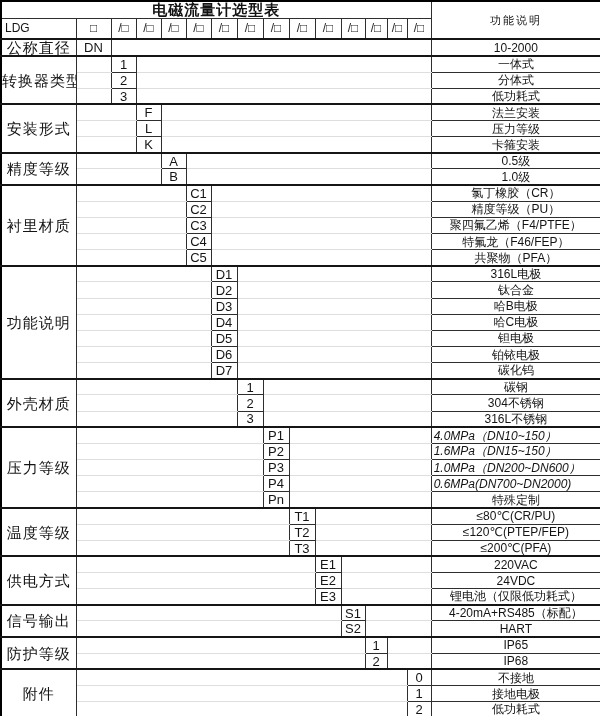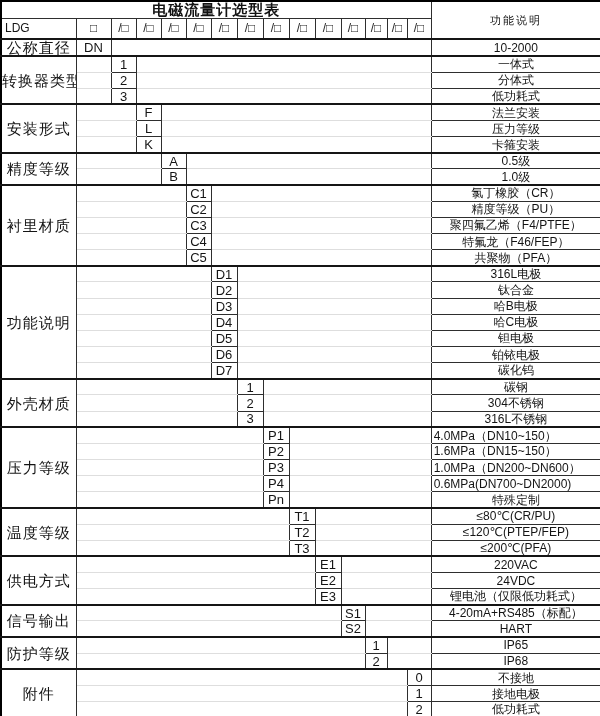--- a/index.html
+++ b/index.html
@@ -14,21 +14,21 @@
   td.b{border:1px solid #2e2e2e;}
   td.filler{border-left:1px solid #2e2e2e;border-right:1px solid #2e2e2e;
             border-top:1px solid #dedede;border-bottom:1px solid #dedede;}
   td.bs{border-top:2px solid #151515 !important;}
   td.title{font-size:15px;font-weight:bold;letter-spacing:1px;}
   td.deschead{font-size:11px;letter-spacing:2px;}
   td.cat{font-size:15px;letter-spacing:1px;}
   td.code{font-size:13px;}
   td.box{font-size:12px;color:#222;}
   td.ldg{text-align:left;padding-left:3px;font-size:12px;margin-top:47px;}
-  td.al{text-align:left;padding-left:2px;}
+  td.al{text-align:left;padding-left:2px;font-style:italic;}
 </style>
 </head>
 <body>
 
 <table id="sel-table">
   <colgroup id="cols">
       <col style="width: 75px;">
       <col style="width: 35px;">
       <col style="width: 25px;">
       <col style="width: 25px;">

